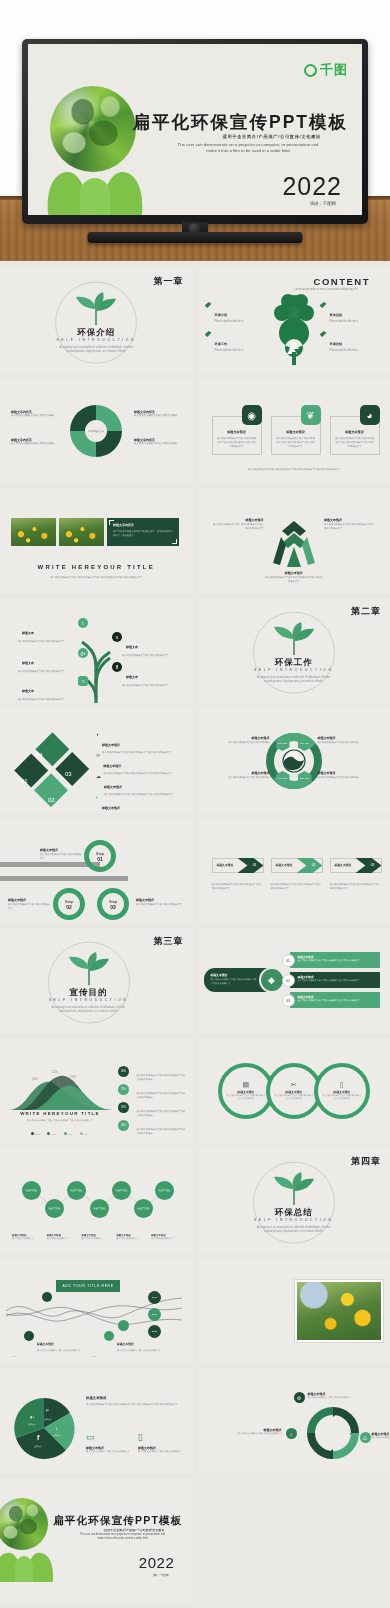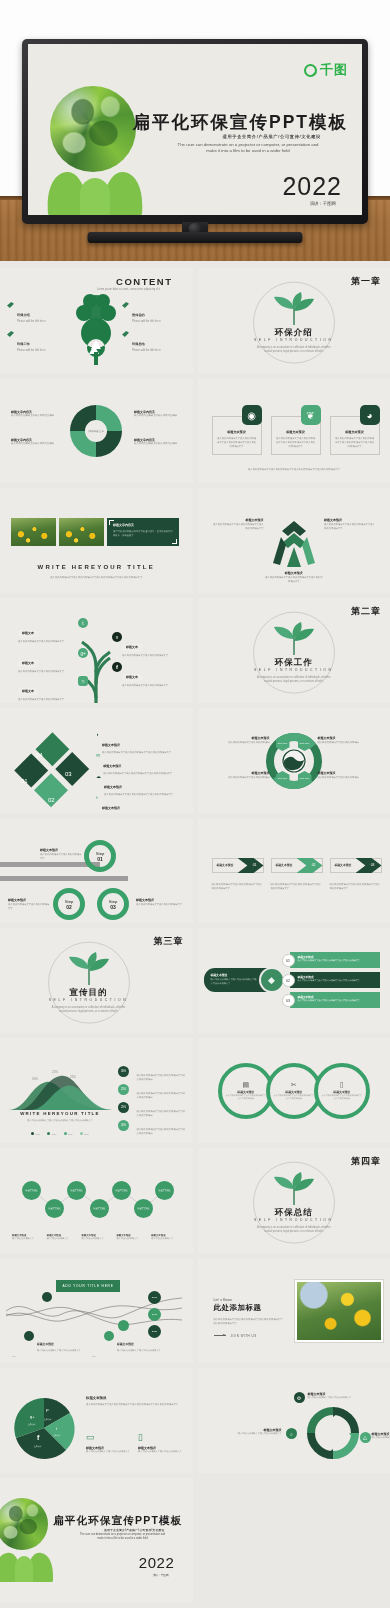--- a/index.html
+++ b/index.html
@@ -201,20 +201,36 @@
         </div>
 
       </div>
     </div>
     <div class="tv-neck"></div>
     <div class="tv-base"></div>
   </div>
 </div>
 
 <div class="grid">
+
+  <div class="slide">
+    <div class="chapter-tag">第一章</div>
+    <div class="chapter-ring"></div>
+    <div class="sprout">
+      <svg viewBox="0 0 46 30">
+        <path d="M23 30 L23 12" stroke="#2f7d52" stroke-width="1.4" fill="none"></path>
+        <path d="M23 14 C13 14 6 9 3 2 C13 1 21 5 23 14 Z" fill="#4da87a"></path>
+        <path d="M23 16 C33 16 40 11 43 4 C33 3 25 7 23 16 Z" fill="#3d9b68"></path>
+        <path d="M22 13 C20 5 24 -1 30 -3 C32 4 29 11 22 13 Z" fill="#43a06d"></path>
+      </svg>
+    </div>
+    <div class="chapter-title">环保介绍</div>
+    <div class="chapter-en">SELF INTRODUCTION</div>
+    <div class="chapter-desc">A company is an association or collection of individuals, whether natural persons, legal persons, or a mixture of both.</div>
+  </div>
 
   <div class="slide">
     <div style="position:absolute;right:20px;top:8px;font-size:9.5px;letter-spacing:1.5px;color:#2b2b2b;font-weight:bold;">CONTENT</div>
     <div style="position:absolute;right:14px;top:20px;width:100px;text-align:center;font-size:2.6px;color:#8d8d8d;">Lorem ipsum dolor sit amet, consectetur adipiscing el it</div>
 
     <div style="position:absolute;left:50%;top:24px;transform:translateX(-50%);width:56px;height:74px;">
       <svg viewBox="0 0 56 74">
         <g fill="#1f7a45">
           <circle cx="28" cy="16" r="13" opacity=".95"></circle>
           <circle cx="16" cy="21" r="8"></circle>
@@ -259,36 +275,20 @@
     </div>
     <div style="position:absolute;left:122px;top:63px;width:62px;">
       <div style="display:flex;gap:3px;align-items:flex-start;">
         <span style="width:7px;height:6px;flex:0 0 7px;background:#2f7d52;clip-path:polygon(0 60%,60% 0,100% 30%,40% 100%);"></span>
         <span>
           <span style="font-size:3.2px;font-weight:bold;color:#333;">环保总结</span>
           <span style="display:block;font-size:2.6px;color:#8d8d8d;line-height:1.6;">Please add the title her e</span>
         </span>
       </div>
     </div>
-  </div>
-
-  <div class="slide">
-    <div class="chapter-tag">第一章</div>
-    <div class="chapter-ring"></div>
-    <div class="sprout">
-      <svg viewBox="0 0 46 30">
-        <path d="M23 30 L23 12" stroke="#2f7d52" stroke-width="1.4" fill="none"></path>
-        <path d="M23 14 C13 14 6 9 3 2 C13 1 21 5 23 14 Z" fill="#4da87a"></path>
-        <path d="M23 16 C33 16 40 11 43 4 C33 3 25 7 23 16 Z" fill="#3d9b68"></path>
-        <path d="M22 13 C20 5 24 -1 30 -3 C32 4 29 11 22 13 Z" fill="#43a06d"></path>
-      </svg>
-    </div>
-    <div class="chapter-title">环保介绍</div>
-    <div class="chapter-en">SELF INTRODUCTION</div>
-    <div class="chapter-desc">A company is an association or collection of individuals, whether natural persons, legal persons, or a mixture of both.</div>
   </div>
 
   <div class="slide">
     <div style="position:absolute;left:50%;top:50%;transform:translate(-50%,-50%);width:58px;height:58px;">
       <svg viewBox="0 0 58 58">
         <g transform="translate(29,29)">
           <path d="M0 -26 A26 26 0 0 1 26 0 L11 0 A11 11 0 0 0 0 -11 Z" fill="#4da87a"></path>
           <path d="M26 0 A26 26 0 0 1 0 26 L0 11 A11 11 0 0 0 11 0 Z" fill="#1f4a35"></path>
           <path d="M0 26 A26 26 0 0 1 -26 0 L-11 0 A11 11 0 0 0 0 11 Z" fill="#4da87a"></path>
           <path d="M-26 0 A26 26 0 0 1 0 -26 L0 -11 A11 11 0 0 0 -11 0 Z" fill="#1f4a35"></path>
@@ -771,31 +771,20 @@
       <span>
         <span style="font-size:2.8px;font-weight:bold;color:#333;">标题文本预设</span>
         <span style="display:block;font-size:2.2px;color:#8d8d8d;line-height:1.7;width:44px;">输入替换内容编辑文字输入替换内容编辑文字</span>
       </span>
     </div>
     <div style="position:absolute;left:12px;bottom:6px;font-size:2px;color:#9a9a9a;">40%</div>
     <div style="position:absolute;left:92px;bottom:6px;font-size:2px;color:#9a9a9a;">60%</div>
   </div>
 
   <div class="slide">
-    <div style="position:absolute;left:16px;top:40px;width:70px;">
-      <div style="font-size:3.6px;color:#555;">Let' s Know</div>
-      <div style="font-size:7.5px;font-weight:bold;color:#1f1f1f;margin-top:1px;letter-spacing:.5px;">此处添加标题</div>
-      <div style="font-size:2.3px;color:#8d8d8d;line-height:1.9;margin-top:4px;">输入替换内容编辑文字输入替换内容编辑文字输入替换内容编辑文字输入替换内容编辑文字</div>
-      <div style="margin-top:8px;display:flex;align-items:center;gap:5px;">
-        <span style="display:inline-block;width:12px;height:1px;background:#666;position:relative;">
-            <span style="position:absolute;right:0;top:-1.4px;border-left:3px solid #666;border-top:1.6px solid transparent;border-bottom:1.6px solid transparent;"></span>
-          </span>
-        <span style="font-size:2.8px;color:#555;letter-spacing:.6px;">JOIN WITH US</span>
-      </div>
-    </div>
     <div class="photo-b" style="position:absolute;right:7px;top:22px;width:88px;height:62px;border:2px solid #fff;box-shadow:0 0 0 1px #d6d4cf;"></div>
   </div>
 
   <div class="slide">
     <div style="position:absolute;left:12px;top:28px;width:64px;height:64px;">
       <svg viewBox="0 0 64 64">
         <g transform="translate(32,32)">
           <path d="M0 0 L0 -30 A30 30 0 0 1 26 -15 Z" fill="#1f4a35"></path>
           <path d="M0 0 L26 -15 A30 30 0 0 1 22 22 Z" fill="#4da87a"></path>
           <path d="M0 0 L22 22 A30 30 0 0 1 -28 10 Z" fill="#1f4a35"></path>

